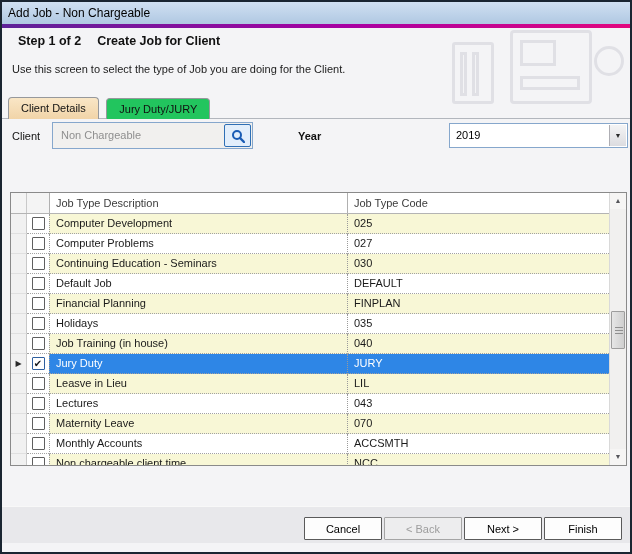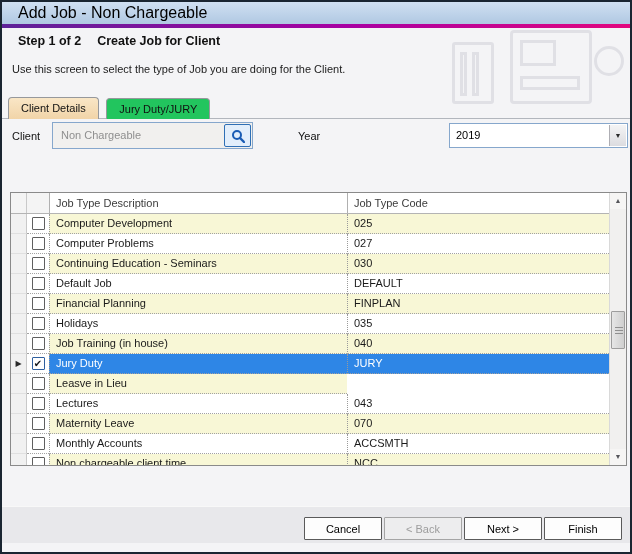--- a/index.html
+++ b/index.html
@@ -1,18 +1,18 @@
 <!DOCTYPE html>
 <html><head>
 <meta charset="utf-8">
 <style>
   html,body{margin:0;padding:0;background:#888;}
   *{box-sizing:border-box;font-family:"Liberation Sans","DejaVu Sans",sans-serif;}
   .dialog{position:relative;width:632px;height:554px;border:2px solid #1a2531;background:#f4f4f6;overflow:hidden;}
-  .titlebar{height:22px;background:linear-gradient(#d0e0f2,#b0c8e2);color:#000;font-size:16px;line-height:22px;padding-left:16px;}
+  .titlebar{height:22px;background:linear-gradient(#d0e0f2,#b0c8e2);color:#000;font-size:12px;line-height:22px;padding-left:6px;}
   .accent{height:4px;background:linear-gradient(90deg,#5e2298,#a800a2 55%,#e2077e);}
   .content{position:absolute;top:26px;left:0;right:0;bottom:0;background:#f4f4f6;}
 
   .heading{position:absolute;top:6px;left:16px;font-size:12.5px;font-weight:bold;color:#111;z-index:2;}
   .heading .gap{display:inline-block;width:16px;}
   .desc{position:absolute;top:35px;left:10px;font-size:11px;color:#1b1b1b;z-index:2;}
 
   
   .illus{position:absolute;top:2px;right:6px;width:172px;height:84px;opacity:.5;z-index:1;}
   .illus div{position:absolute;border:3px solid #cdcdd6;background:transparent;}
@@ -108,21 +108,21 @@
     <div class="client-box">
       <span class="val">Non Chargeable</span>
       <span class="search-btn">
         <svg width="14" height="14" viewBox="0 0 14 14">
           <circle cx="6" cy="6" r="4" fill="none" stroke="#1a5cb4" stroke-width="2"></circle>
           <line x1="9" y1="9" x2="13" y2="13" stroke="#1a5cb4" stroke-width="2.4" stroke-linecap="round"></line>
         </svg>
       </span>
     </div>
 
-    <div class="flabel" style="left:296px;top:102px;">Year</div>
+    <div class="flabel" style="left:296px;top:102px;font-weight:bold;">Year</div>
     <div class="combo">
       <span class="val">2019</span>
       <span class="combo-btn">
           <span>▼</span>
         </span>
     </div>
 
     <div class="grid">
       <div class="gclip">
         <div class="ghead">
@@ -195,20 +195,21 @@
               </div>
               <div class="c-desc">Jury Duty</div>
               <div class="c-code">JURY</div>
             </div>
             <div class="grow yel">
               <div class="c-ind"></div>
               <div class="c-chk">
                 <span class="cb"></span>
               </div>
               <div class="c-desc">Leasve in Lieu</div>
+              <div class="c-code">LIL</div>
             </div>
             <div class="grow wht">
               <div class="c-ind"></div>
               <div class="c-chk">
                 <span class="cb"></span>
               </div>
               <div class="c-desc">Lectures</div>
               <div class="c-code">043</div>
             </div>
             <div class="grow yel">

